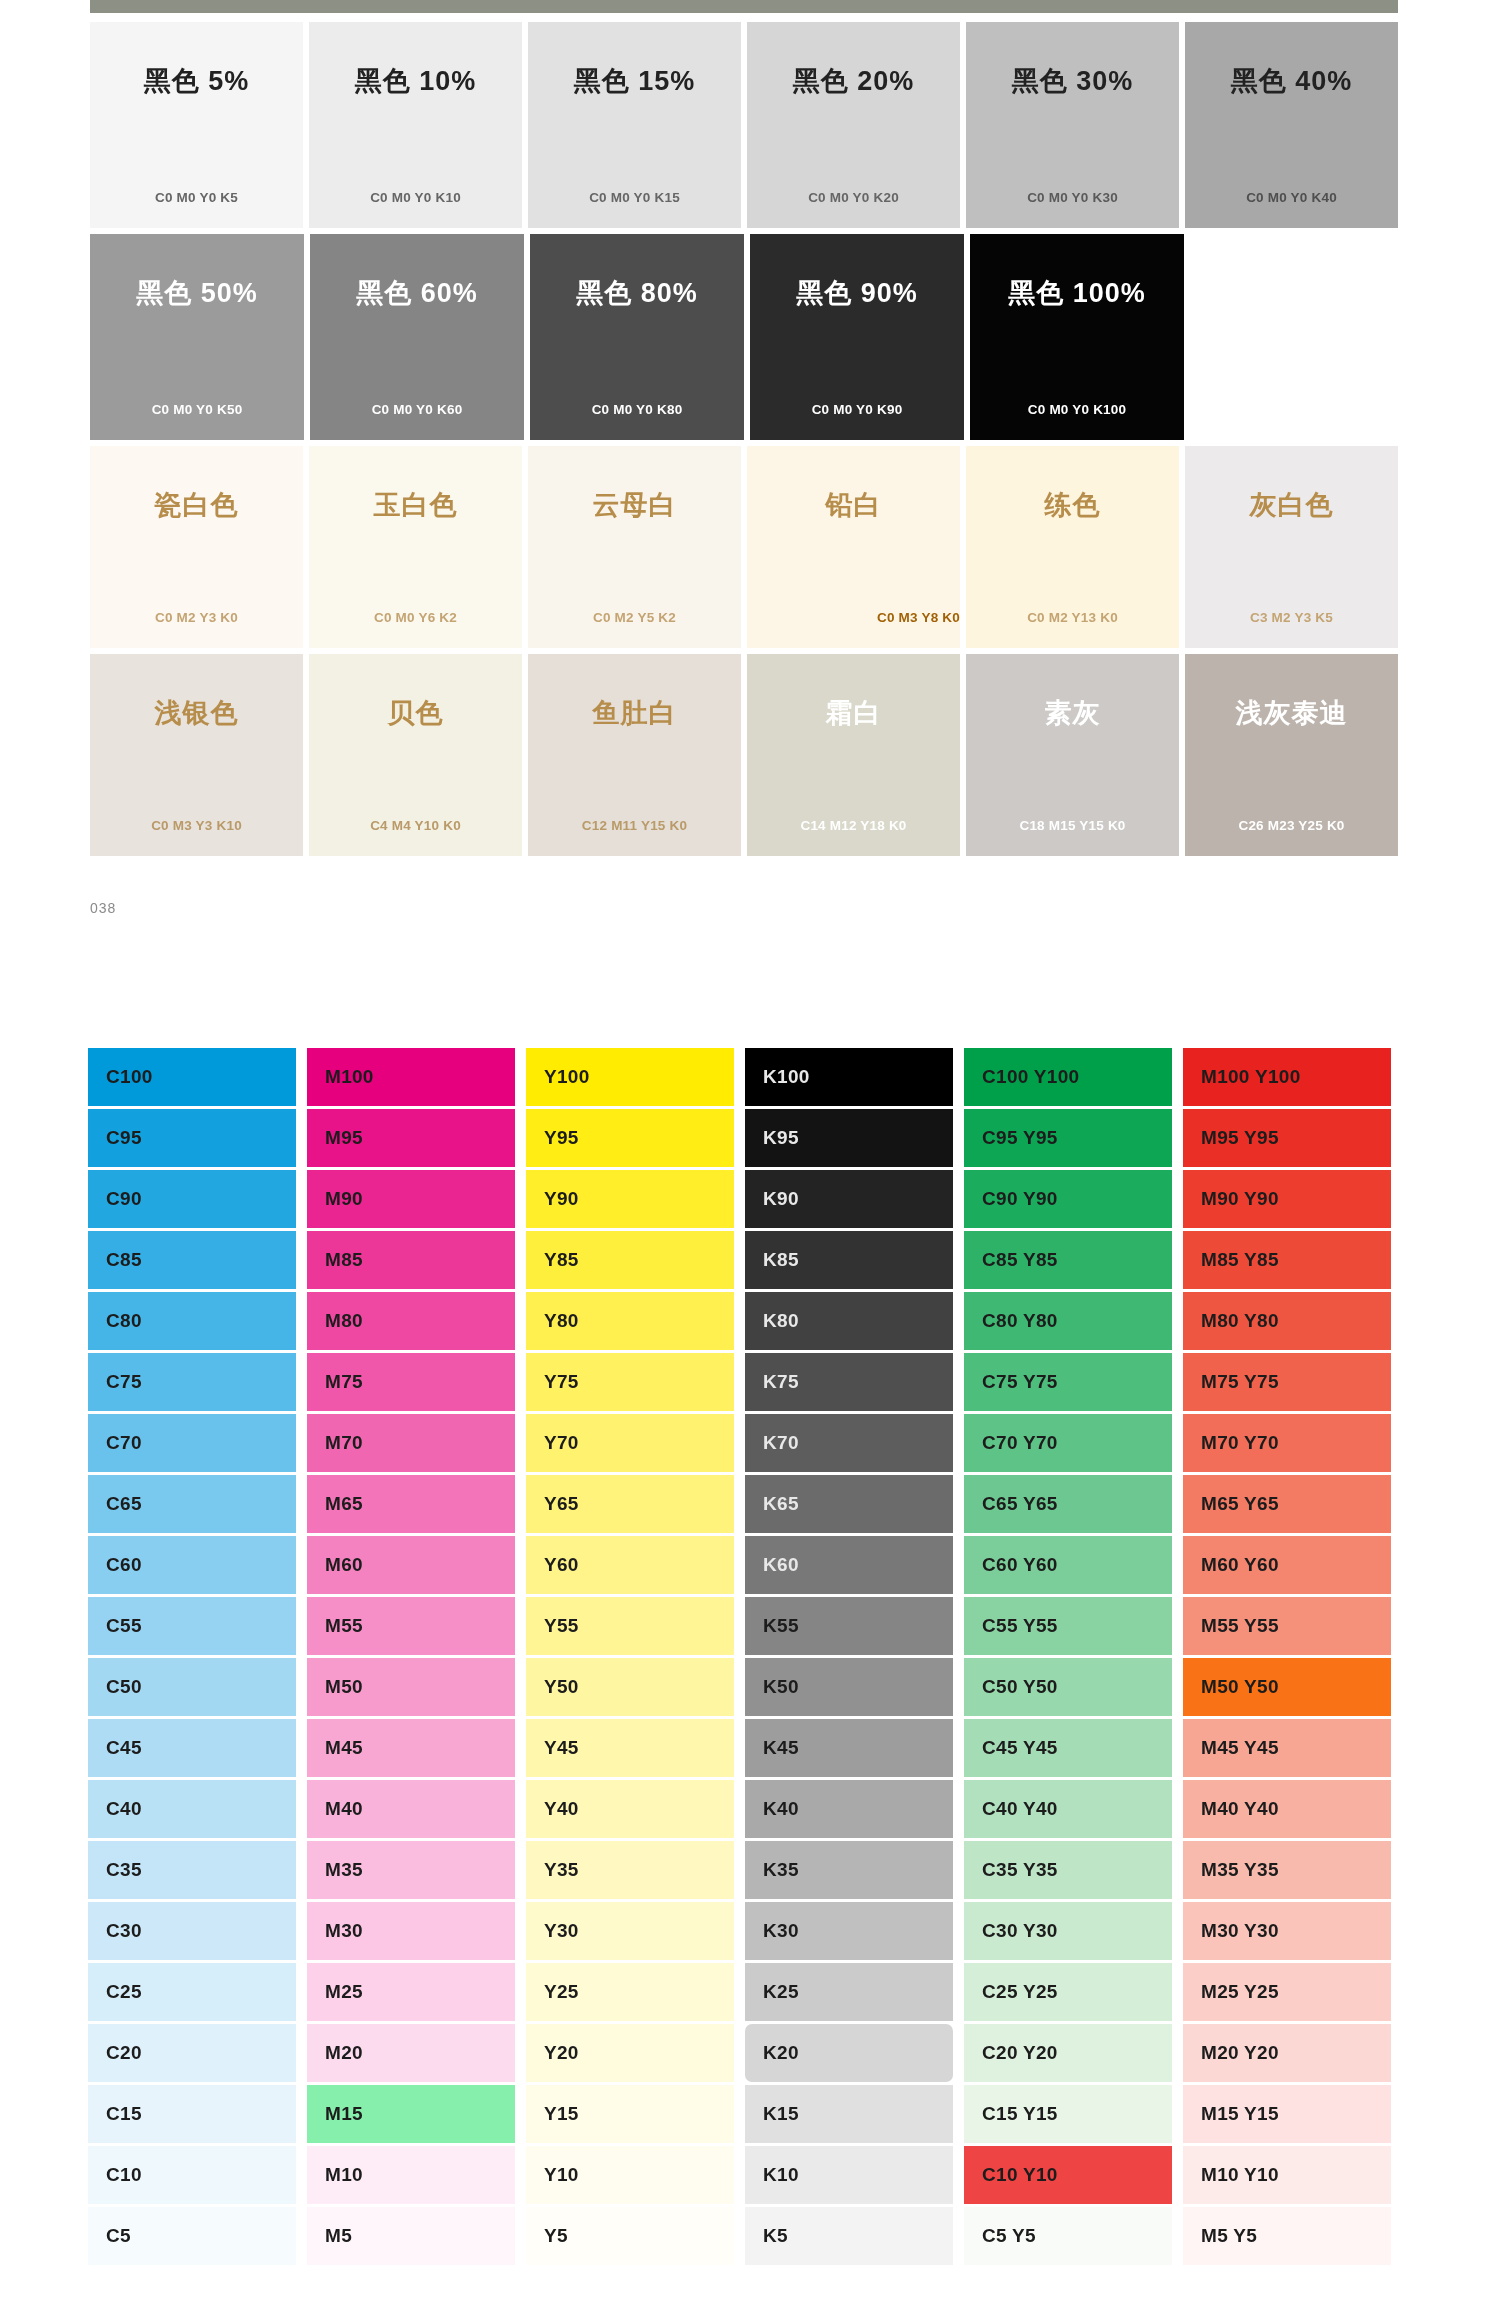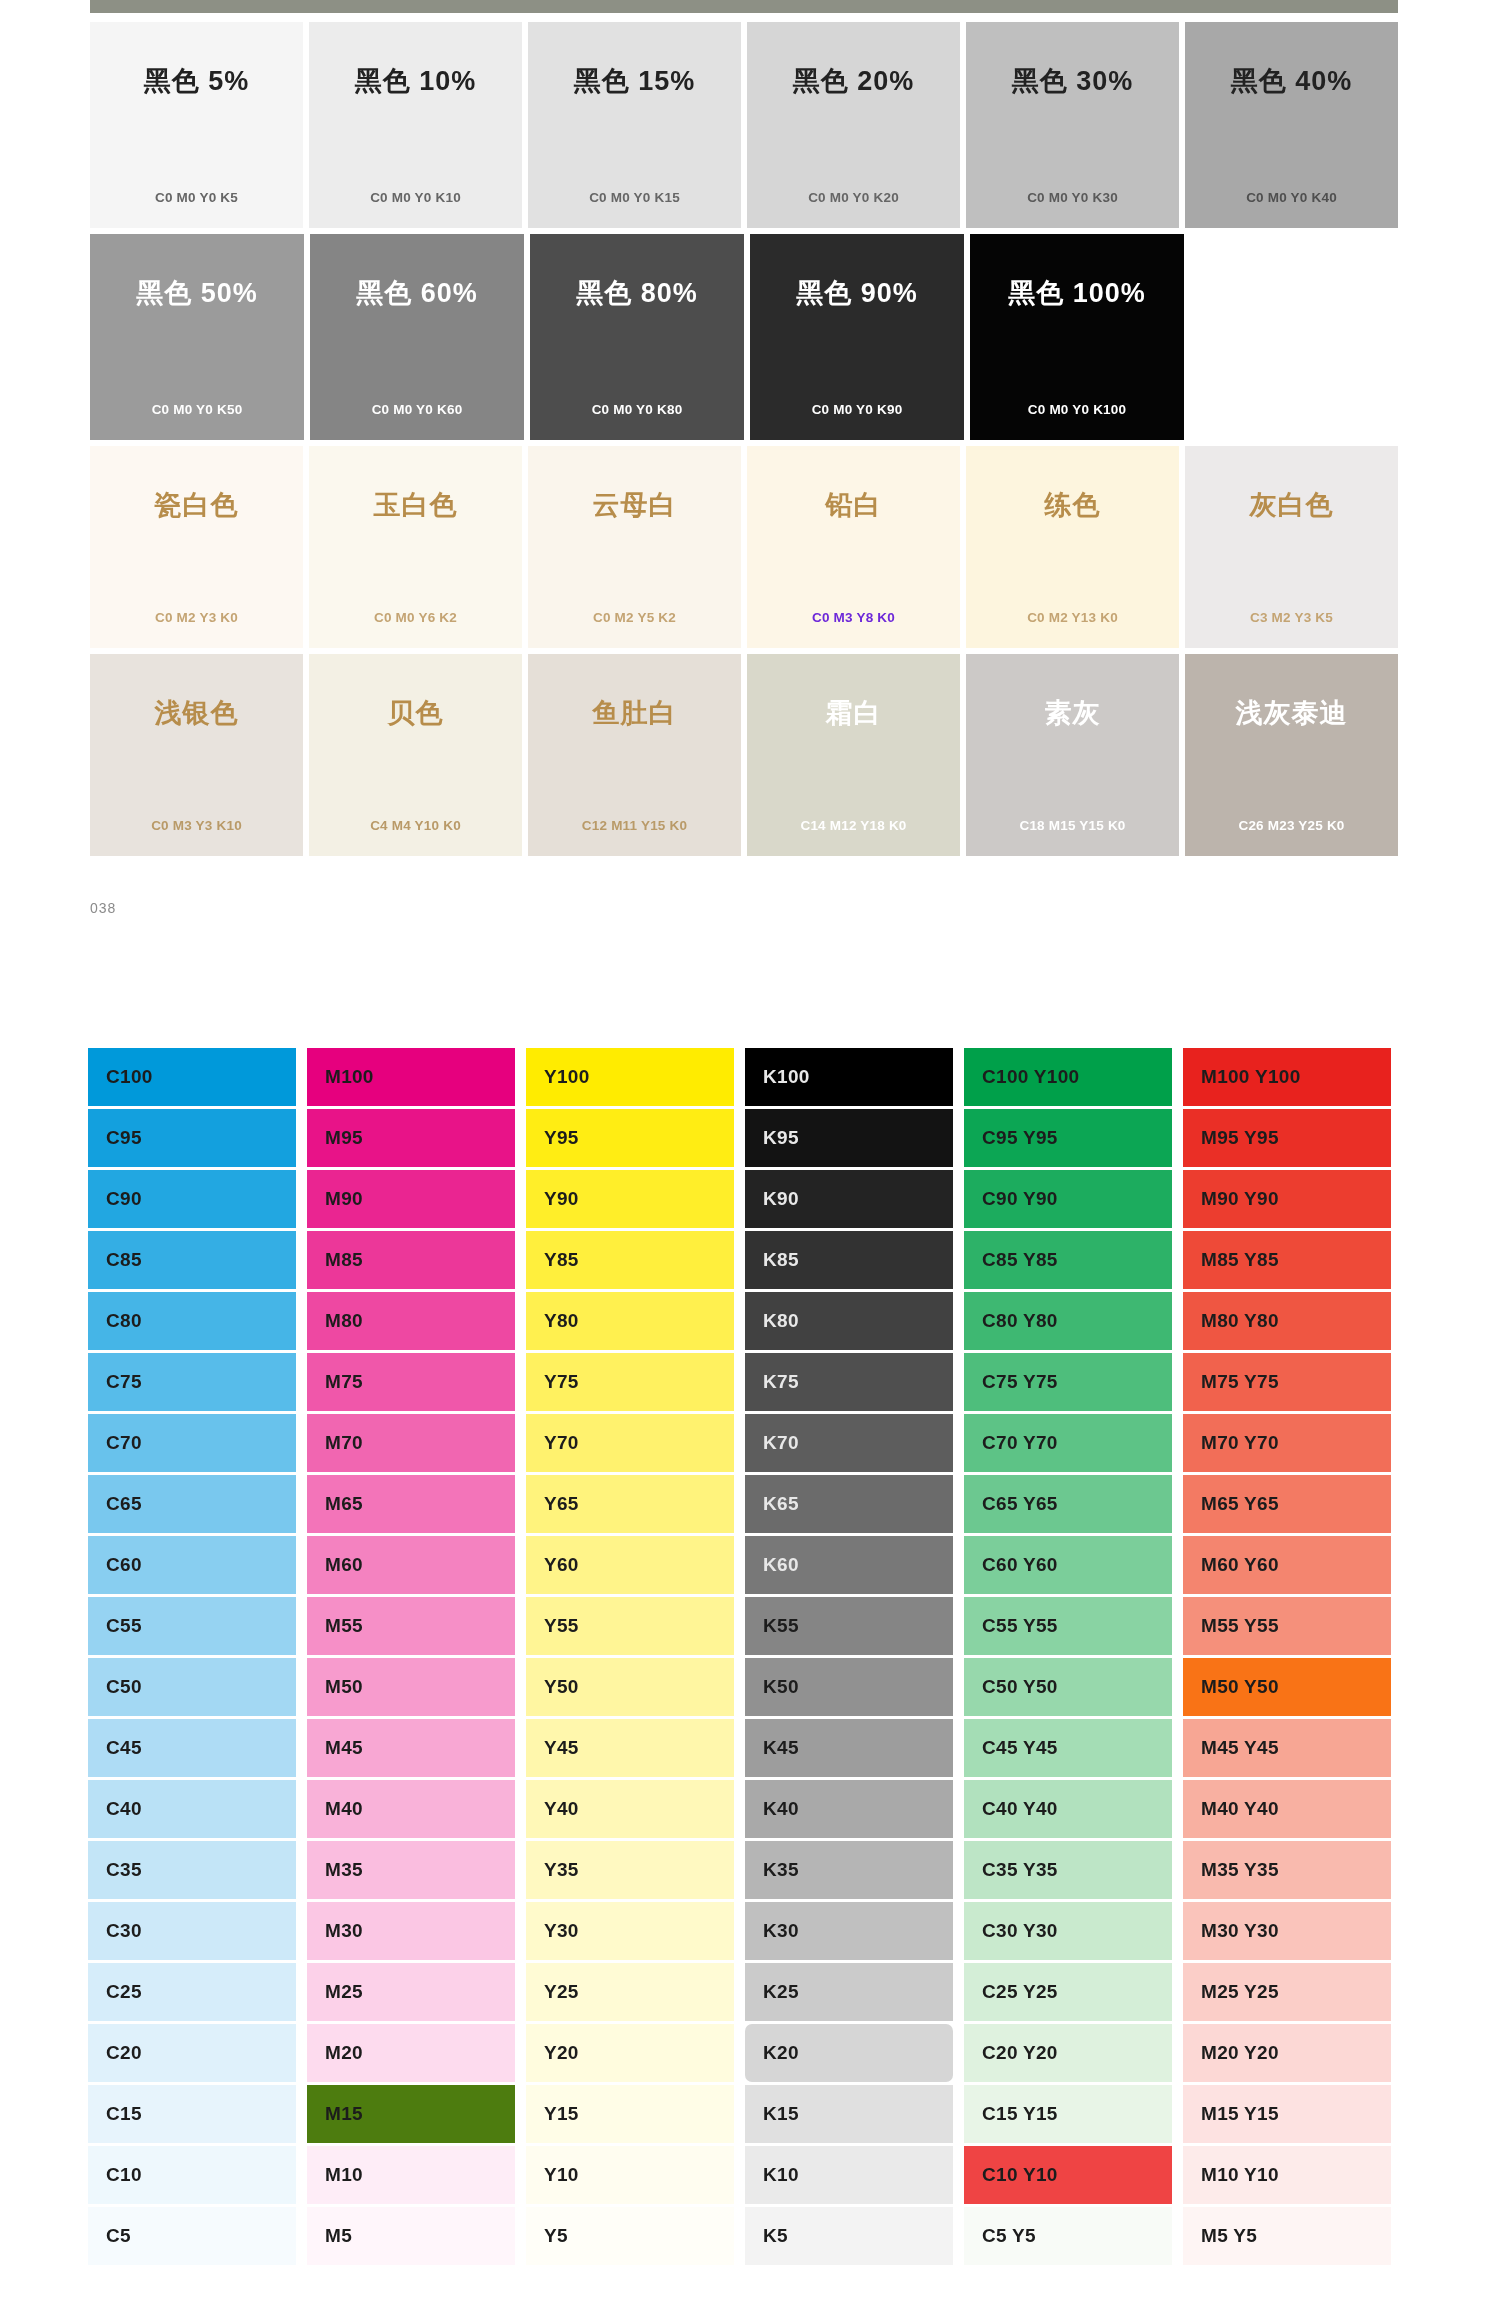--- a/index.html
+++ b/index.html
@@ -135,21 +135,21 @@
         <div class="scell" style="background: rgb(251, 248, 238);">
           <div class="sname" style="color: rgb(183, 141, 75);">玉白色</div>
           <div class="scode" style="color: rgb(196, 164, 115);">C0 M0 Y6 K2</div>
         </div>
         <div class="scell" style="background: rgb(250, 245, 236);">
           <div class="sname" style="color: rgb(183, 141, 75);">云母白</div>
           <div class="scode" style="color: rgb(196, 164, 115);">C0 M2 Y5 K2</div>
         </div>
         <div class="scell" style="background: rgb(253, 246, 231);">
           <div class="sname" style="color: rgb(183, 141, 75);">铅白</div>
-          <div class="scode" style="color: #6d28d9;">C0 M3 Y8 K0</div>
+          <div class="scode" style="color: #a16207; text-align: right;">C0 M3 Y8 K0</div>
         </div>
         <div class="scell" style="background: rgb(253, 245, 222);">
           <div class="sname" style="color: rgb(183, 141, 75);">练色</div>
           <div class="scode" style="color: rgb(196, 164, 115);">C0 M2 Y13 K0</div>
         </div>
         <div class="scell" style="background: rgb(236, 234, 234);">
           <div class="sname" style="color: rgb(183, 141, 75);">灰白色</div>
           <div class="scode" style="color: rgb(196, 164, 115);">C3 M2 Y3 K5</div>
         </div>
       </div>
@@ -292,21 +292,21 @@
           </div>
           <div class="ramp-cell" style="background: rgb(251, 199, 228); color: rgb(28, 28, 28);">
             <span>M30</span>
           </div>
           <div class="ramp-cell" style="background: rgb(252, 209, 233); color: rgb(28, 28, 28);">
             <span>M25</span>
           </div>
           <div class="ramp-cell" style="background: rgb(253, 219, 238); color: rgb(28, 28, 28);">
             <span>M20</span>
           </div>
-          <div class="ramp-cell" style="background: #4d7c0f; color: rgb(28, 28, 28);">
+          <div class="ramp-cell" style="background: #86efac; color: rgb(28, 28, 28);">
             <span>M15</span>
           </div>
           <div class="ramp-cell" style="background: rgb(254, 237, 247); color: rgb(28, 28, 28);">
             <span>M10</span>
           </div>
           <div class="ramp-cell" style="background: rgb(255, 246, 251); color: rgb(28, 28, 28);">
             <span>M5</span>
           </div>
         </div>
         <div class="ramp-col">

